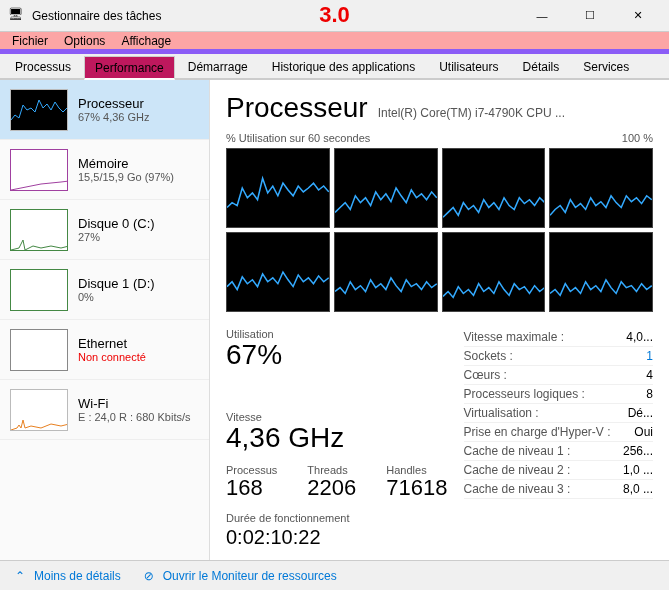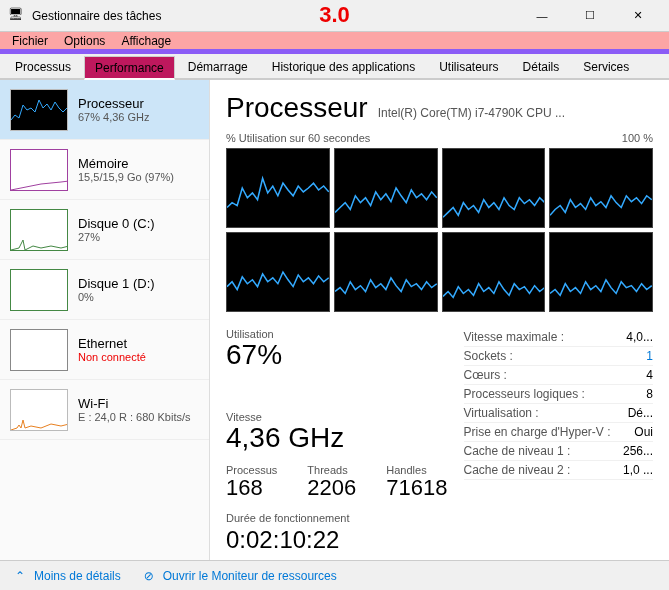--- a/index.html
+++ b/index.html
@@ -158,21 +158,21 @@
     .stats-row2 {
       display: flex;
       gap: 30px;
       margin-bottom: 12px;
     }
     .stat2-group { }
     .stat2-label { font-size: 11px; color: #555; }
     .stat2-value { font-size: 22px; font-weight: 300; color: #000; line-height: 1.1; }
 
     .uptime-label { font-size: 11px; color: #555; margin-bottom: 2px; }
-    .uptime-value { font-size: 24px; font-weight: 300; color: #000; }
+    .uptime-value { font-size: 20px; font-weight: 300; color: #000; }
     .info-row {
       display: flex;
       justify-content: space-between;
       padding: 2px 0;
       font-size: 12px;
       border-bottom: 1px solid #f0f0f0;
     }
     .info-key { color: #555; }
     .info-val { color: #000; font-weight: 500; }
     .info-val.blue { color: #0078d7; }
@@ -448,20 +448,24 @@
             <span class="info-val">Oui</span>
           </div>
           <div class="info-row">
             <span class="info-key">Cache de niveau 1 :</span>
             <span class="info-val">256...</span>
           </div>
           <div class="info-row">
             <span class="info-key">Cache de niveau 2 :</span>
             <span class="info-val">1,0 ...</span>
           </div>
+          <div class="info-row">
+            <span class="info-key">Cache de niveau 3 :</span>
+            <span class="info-val">8,0 ...</span>
+          </div>
         </div>
     </div>
   </div>
 </div>
 
 <div class="bottombar">
   <div class="bottombar-btn">
     <span class="btn-icon">⌃</span>
     <span>Moins de détails</span>
   </div>

